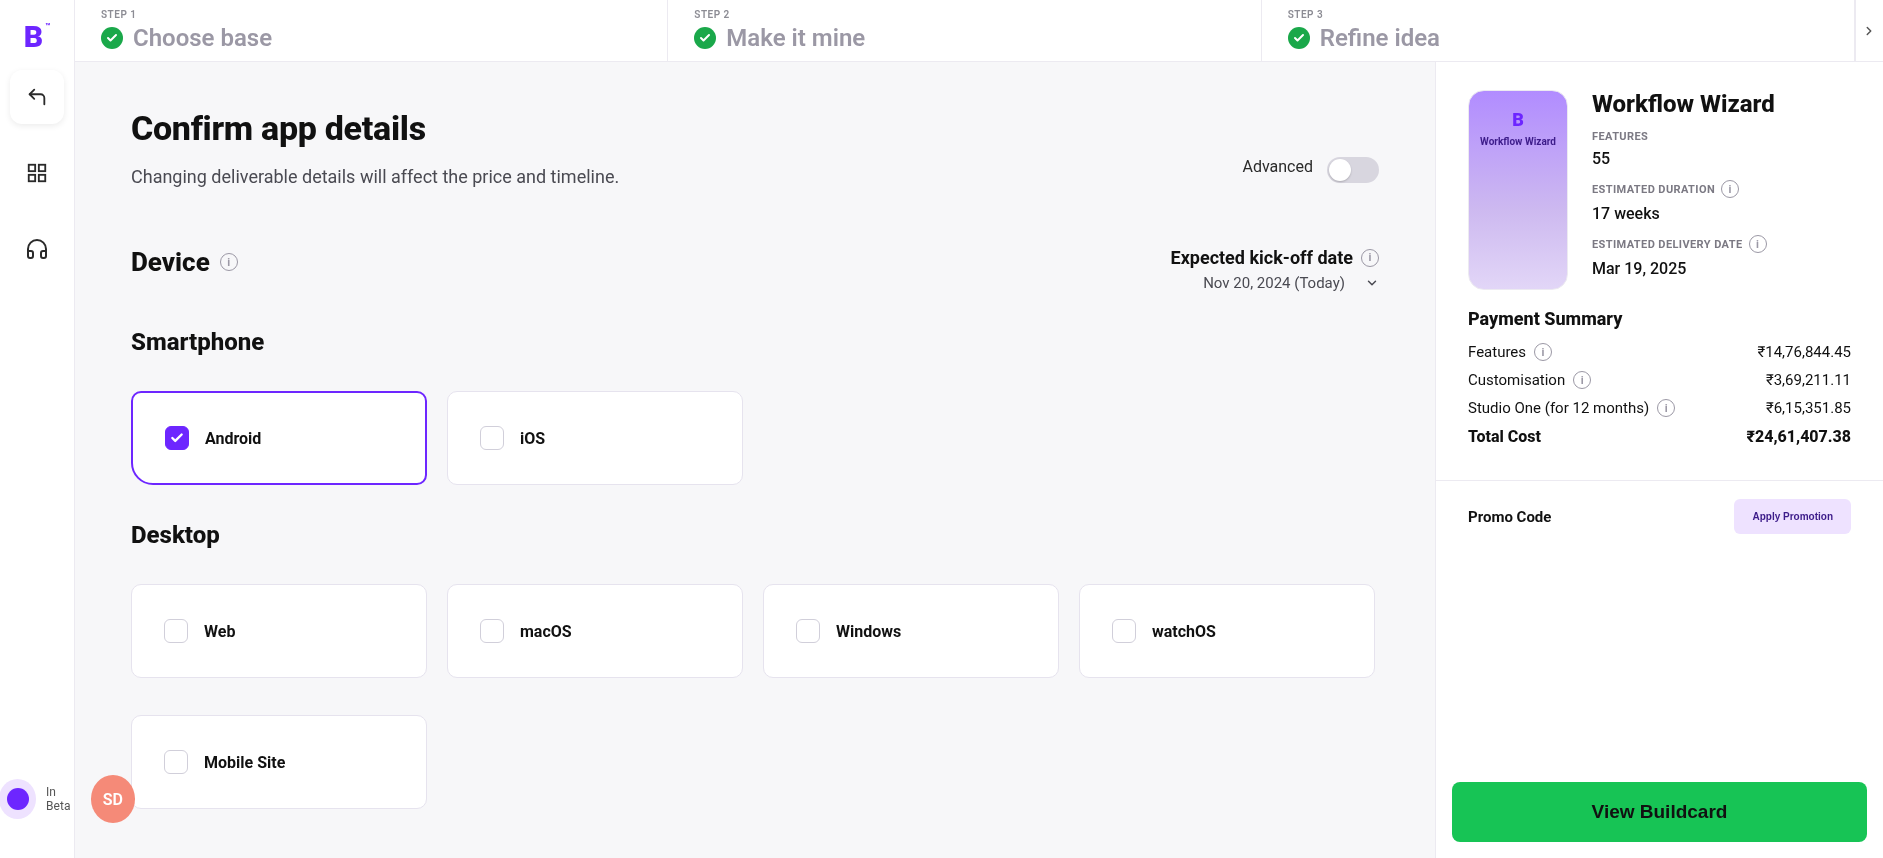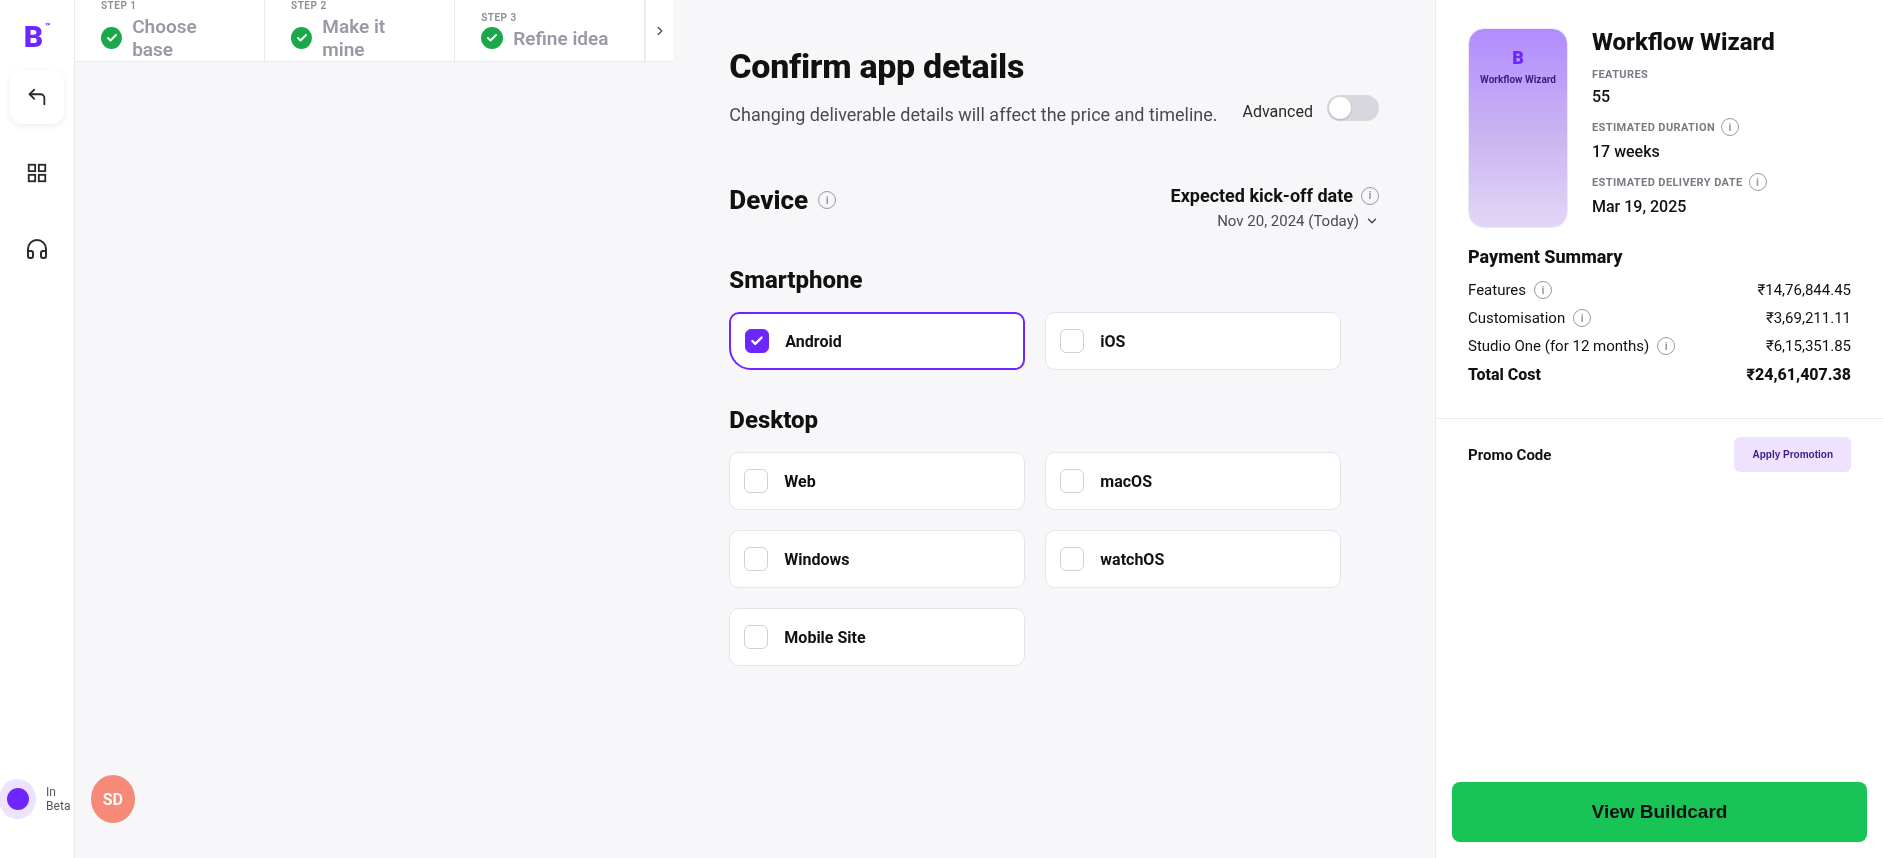--- a/index.html
+++ b/index.html
@@ -12,49 +12,49 @@
 .logo-tm { font-size: 8px; vertical-align: top; margin-left:2px; color:#6d26ff; position:relative; top:-10px;}
 .sb-btn { width:54px; height:54px; border-radius:12px; display:flex; align-items:center; justify-content:center; margin-top:14px; cursor:pointer; box-shadow: 0 2px 6px rgba(0,0,0,0.08); background:#fff;}
 .sb-icon { width:54px; height:54px; display:flex; align-items:center; justify-content:center; margin-top:22px; cursor:pointer; color:#2a2a2a;}
 .sb-bottom { margin-top:auto; display:flex; flex-direction:row; align-items:center; gap:10px; padding-bottom:16px;}
 .beta-dot { width:40px; height:40px; border-radius:50%; background:#eee2ff; display:flex; align-items:center; justify-content:center;}
 .beta-dot-inner { width:22px; height:22px; border-radius:50%; background:#6d26ff;}
 .beta-label { font-size:12px; color:#555;}
 .avatar { width:48px; height:48px; border-radius:50%; background:#f58a78; color:#fff; display:flex; align-items:center; justify-content:center; font-size:16px; font-weight:600;}
 
 
-.main-col { flex:1; display:flex; flex-direction:row; }
+.main-col { flex:1; display:flex; flex-direction:column; }
 .stepper { display:flex; height:62px; background:#fff; border-bottom:1px solid #eceaf1; }
 .step { flex:1; border-right:1px solid #eceaf1; padding:8px 26px; display:flex; flex-direction:column; justify-content:center; gap:4px; position:relative; }
 .step:last-child { border-right:none; }
 .step-num { font-size:10px; letter-spacing:0.5px; color:#8c8c94; font-weight:600; }
 .step-line { display:flex; align-items:center; gap:10px; }
-.step-title-done { color:#9b98a5; font-size:19px; font-weight:600;}
+.step-title-done { color:#9b98a5; font-size:24px; font-weight:600;}
 .step-title-active { color:#111; font-size:19px; font-weight:700;}
 .step-active-bar { position:absolute; left:0; right:0; bottom:-1px; height:3px; background:#6d26ff;}
 .check-circle { width:22px; height:22px; border-radius:50%; background:#1aa84a; display:flex; align-items:center; justify-content:center; color:#fff;}
 .step-next { width:28px; display:flex; align-items:center; justify-content:center; color:#555; cursor:pointer; border-left:1px solid #eceaf1;}
 .content-row { flex:1; display:flex; overflow:hidden;}
 
 
 .center { flex:1; padding:46px 56px 20px 56px; overflow-y:auto;}
 .h1 { font-size:34px; font-weight:800; letter-spacing:-0.3px;}
 .sub { margin-top:18px; font-size:18px; color:#4a4a52;}
-.adv-row { display:flex; align-items:flex-end; justify-content:flex-end; margin-top:-30px;}
+.adv-row { display:flex; align-items:flex-start; justify-content:flex-end; margin-top:-30px;}
 .adv-label { font-size:16px; color:#2a2a2a; margin-right:14px;}
 .toggle { width:52px; height:26px; border-radius:13px; background:#d8d6df; position:relative; cursor:pointer;}
 .toggle-knob { width:22px; height:22px; border-radius:50%; background:#fff; position:absolute; top:2px; left:2px; box-shadow:0 1px 2px rgba(0,0,0,0.2);}
 .device-head { display:flex; align-items:flex-start; justify-content:space-between; margin-top:64px;}
 .h2 { font-size:26px; font-weight:800; display:flex; align-items:center; gap:10px;}
 .info-circle { width:18px; height:18px; border-radius:50%; border:1.5px solid #9b98a5; display:inline-flex; align-items:center; justify-content:center; font-size:11px; color:#9b98a5; font-weight:700;}
 .kick-label { font-size:18px; font-weight:700; display:flex; align-items:center; gap:8px; justify-content:flex-start;}
-.kick-date { font-size:15px; color:#4a4a52; display:flex; align-items:center; gap:6px; margin-top:6px; justify-content:flex-end; cursor:pointer;}
+.kick-date { font-size:15px; color:#4a4a52; display:flex; align-items:center; gap:20px; margin-top:6px; justify-content:flex-end; cursor:pointer;}
 .h3 { font-size:24px; font-weight:800; margin-top:36px;}
 .card-row { display:flex; gap:20px; margin-top:18px; flex-wrap:wrap;}
-.card { width:296px; height:58px; background:#fff; border:1px solid #e6e3ee; border-radius:10px; display:flex; align-items:center; padding:0 14px; gap:16px; cursor:pointer;}
+.card { width:296px; height:94px; background:#fff; border:1px solid #e6e3ee; border-radius:10px; display:flex; align-items:center; padding:0 32px; gap:16px; cursor:pointer;margin-top:17px;}
 .card.selected { border:2px solid #6d26ff; border-bottom-left-radius:22px;}
 .chk { width:24px; height:24px; border-radius:6px; border:1.5px solid #d1cfda; display:flex; align-items:center; justify-content:center;}
 .chk.on { background:#6d26ff; border-color:#6d26ff; color:#fff;}
 .card-label { font-size:16px; font-weight:700;}
 
 
 .summary { width:448px; background:#fff; border-left:1px solid #eceaf1; display:flex; flex-direction:column; }
 .sum-top { padding:28px 32px 18px 32px; display:flex; gap:24px; }
 .phone-mock { width:100px; height:200px; border-radius:16px; background:linear-gradient(180deg,#b18cff 0%,#cdb9f0 60%,#e2d6f7 100%); border:1px solid #eceaf1; display:flex; flex-direction:column; align-items:center; padding:18px 6px; font-size:10px; color:#3d1c8a; font-weight:700;}
 .phone-mock .m-logo { font-size:18px; color:#6d26ff; font-weight:900;}

